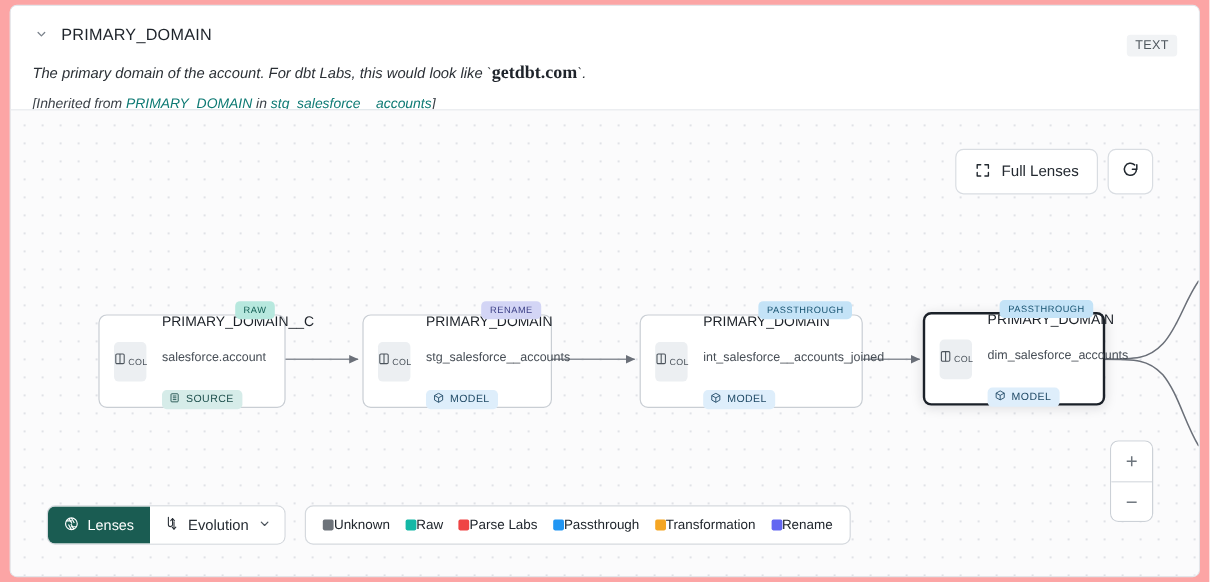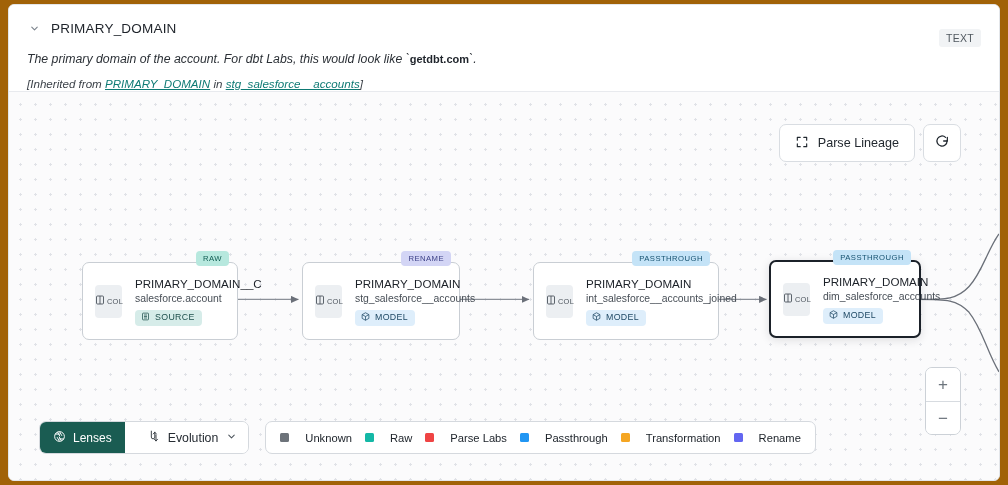--- a/index.html
+++ b/index.html
@@ -9,21 +9,21 @@
     height: 485px;
     background: #ffffff;
     font-family: "Liberation Sans", sans-serif;
     overflow: hidden;
   }
 
   .app {
     position: relative;
     width: 1008px;
     height: 485px;
-    background: #a16207;
+    background: #fca5a5;
   }
 
   
   .card {
     position: absolute;
     left: 8px;
     top: 4px;
     width: 992px;
     height: 477px;
     border: 1px solid #e3e6ea;
@@ -78,24 +78,24 @@
 
   .desc {
     margin-top: 12px;
     font-size: 12.3px;
     font-style: italic;
     color: #2b3036;
     line-height: 1.35;
   }
 
   .desc code {
-    font-family: Liberation Sans, sans-serif;
+    font-family: Liberation Serif, serif;
     font-style: normal;
     font-weight: bold;
-    font-size: 11px;
+    font-size: 15px;
     color: #1f242b;
     text-align: center;
   }
 
   .inherited {
     margin-top: 9px;
     font-size: 11.6px;
     font-style: italic;
     color: #3b4148;
   }
@@ -191,21 +191,21 @@
   .col-chip .cc-label {
     font-size: 7.4px;
     color: #4c545c;
     letter-spacing: .3px;
   }
 
   .node-body {
     margin-left: 13px;
     display: flex;
     flex-direction: column;
-    gap: 3px;
+    gap: 18px;
   }
 
   .node-name {
     font-size: 11.6px;
     color: #1c2128;
   }
 
   .node-sub {
     font-size: 10.4px;
     color: #474e56;
@@ -305,42 +305,42 @@
     background: #1a5c52;
     color: #ffffff;
     font-size: 12px;
     cursor: pointer;
   }
 
   .evo-btn {
     display: flex;
     align-items: center;
     gap: 8px;
-    padding: 0 11px 0 22px;
+    padding: 0 11px 0 11px;
     background: #ffffff;
     color: #262c33;
     font-size: 12.3px;
     cursor: pointer;
   }
 
   .legend {
     display: flex;
     align-items: center;
     gap: 13px;
     height: 33px;
     padding: 0 14px;
     background: #ffffff;
     border: 1px solid #d5d9de;
     border-radius: 7px;
   }
 
   .legend-item {
     display: flex;
     align-items: center;
-    gap: 16px;
+    gap: 0;
     font-size: 11.2px;
     color: #20262d;
     white-space: nowrap;
   }
 
   .swatch {
     width: 9px;
     height: 9px;
     border-radius: 1.5px;
     flex: 0 0 auto;
@@ -391,21 +391,21 @@
       <div class="lineage-tools">
         <div class="btn-full">
           <span>
             <svg width="14" height="14" viewBox="0 0 24 24" fill="none" stroke="#222930" stroke-width="2" stroke-linecap="round" stroke-linejoin="round">
               <polyline points="4 9 4 4 9 4"></polyline>
                 <polyline points="15 4 20 4 20 9"></polyline>
               <polyline points="20 15 20 20 15 20"></polyline>
                 <polyline points="9 20 4 20 4 15"></polyline>
             </svg>
           </span>
-          <span>Parse Lineage</span>
+          <span>Full Lenses</span>
         </div>
         <div class="btn-icon-sq">
           <span>
             <svg width="16" height="16" viewBox="0 0 24 24" fill="none" stroke="#222930" stroke-width="1.9" stroke-linecap="round" stroke-linejoin="round">
               <path d="M20 6.5 V12 H14.5"></path>
               <path d="M19.6 12a7.6 7.6 0 1 1-2.3-5.4"></path>
             </svg>
           </span>
         </div>
       </div>

